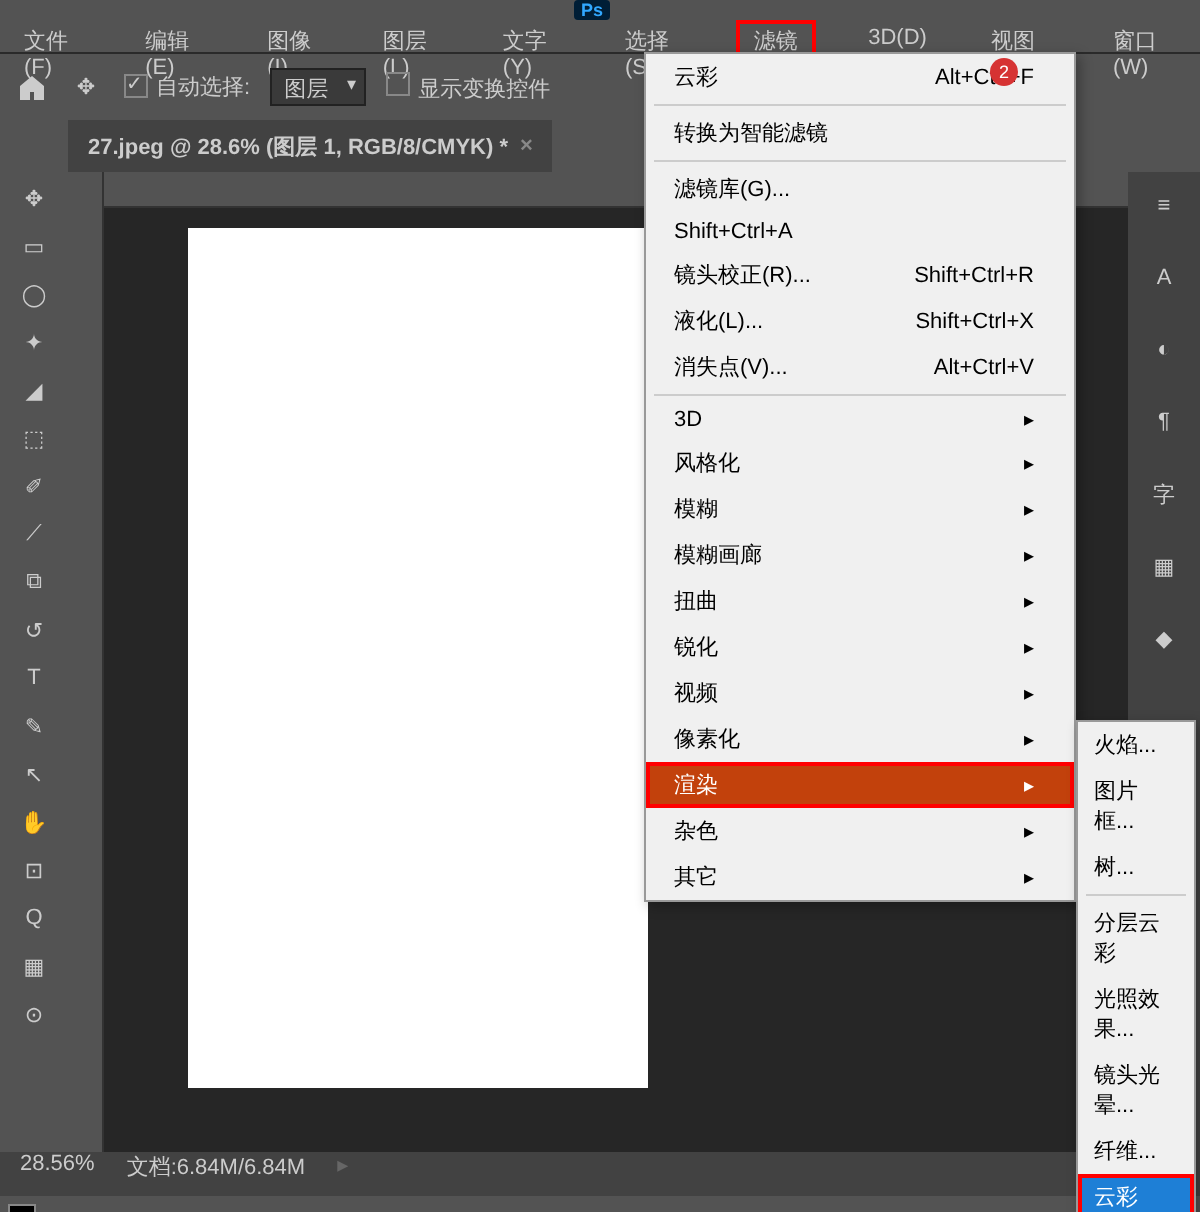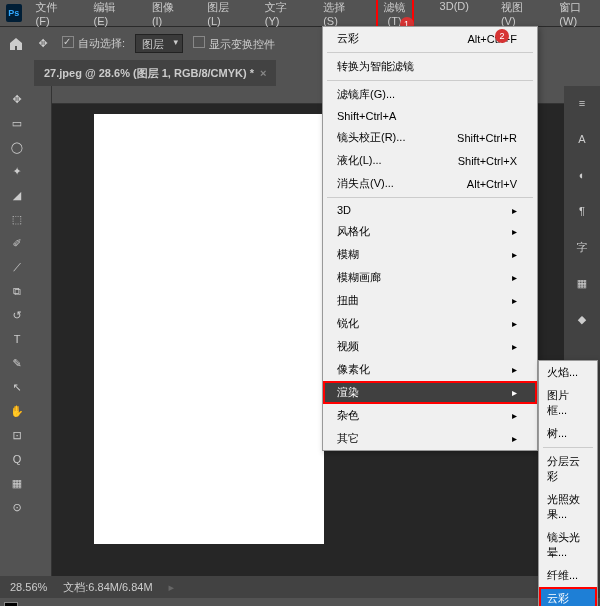--- a/index.html
+++ b/index.html
@@ -1,17 +1,17 @@
 <!DOCTYPE html>
 <html><head>
 <meta charset="utf-8">
 <style>
 *{margin:0;padding:0;box-sizing:border-box;font-family:"Microsoft YaHei",sans-serif;font-size:11px;}
 body{background:#535353;width:600px;height:606px;overflow:hidden;color:#ccc;}
-.top-bar{height:26px;background:#535353;display:flex;align-items:center;padding:0 6px;}
+.top-bar{height:26px;background:#535353;display:flex;align-items:center;padding:0 6px;flex-direction:column;}
 .ps-logo{width:18px;height:18px;background:#001e36;color:#31a8ff;display:flex;align-items:center;justify-content:center;font-weight:bold;font-size:9px;border-radius:2px;margin-right:8px;}
 .menu-bar{display:flex;gap:20px;}
 .menu-item{padding:3px 6px;color:#ccc;cursor:pointer;}
 .menu-item.hl{border:2px solid red;padding:1px 4px;position:relative;text-align:center;}
 .badge{position:absolute;width:14px;height:14px;border-radius:50%;background:#d63333;color:#fff;display:flex;align-items:center;justify-content:center;font-size:9px;}
 .options-bar{height:34px;background:#535353;display:flex;align-items:center;padding:0 8px;gap:10px;border-top:1px solid #2a2a2a;}
 .home-icon{width:16px;height:16px;}
 .move-icon{width:18px;height:18px;display:flex;align-items:center;justify-content:center;}
 .checkbox{width:12px;height:12px;border:1px solid #888;display:inline-block;margin-right:4px;}
 .checkbox.checked::after{content:"✓";font-size:10px;position:relative;top:-2px;color:#ccc;}
@@ -20,25 +20,25 @@
 .doc-tab{height:26px;background:#424242;padding:4px 10px;color:#ccc;display:inline-flex;align-items:center;gap:6px;margin-left:34px;font-weight:bold;}
 .doc-tab .x{color:#888;}
 .main{display:flex;height:490px;}
 .tools{width:34px;background:#535353;display:flex;flex-direction:column;align-items:center;padding-top:2px;gap:2px;}
 .tool{width:24px;height:22px;display:flex;align-items:center;justify-content:center;color:#ccc;cursor:pointer;}
 .canvas-area{flex:1;background:#262626;position:relative;overflow:hidden;}
 .ruler-h{height:18px;background:#535353;border-bottom:1px solid #333;}
 .ruler-v{width:18px;background:#535353;border-right:1px solid #333;position:absolute;left:0;top:0;bottom:0;}
 .canvas{position:absolute;left:60px;top:28px;width:230px;height:430px;background:#fff;}
 .right-panel{width:36px;background:#424242;display:flex;flex-direction:column;align-items:center;padding-top:6px;gap:14px;}
-.status-bar{height:22px;background:#424242;display:flex;align-items:center;padding:0 10px;gap:16px;color:#ccc;}
+.status-bar{height:22px;background:#424242;display:flex;align-items:flex-start;padding:0 10px;gap:16px;color:#ccc;}
 .status-bar .sep{color:#666;}
 .dd-menu{position:absolute;left:322px;top:26px;width:216px;background:#f0f0f0;border:1px solid #999;color:#000;z-index:10;box-shadow:2px 2px 6px rgba(0,0,0,.3);}
 .dd-item{padding:4px 20px 4px 14px;display:flex;justify-content:space-between;align-items:center;cursor:pointer;}
-.dd-item.sel{background:#404040;color:#fff;border:2px solid red;padding:2px 18px 2px 12px;position:relative;}
+.dd-item.sel{background:#c2410c;color:#fff;border:2px solid red;padding:2px 18px 2px 12px;position:relative;}
 .dd-sep{height:1px;background:#ccc;margin:2px 4px;}
 .arrow::after{content:"▸";font-size:10px;}
 .submenu{position:absolute;left:538px;top:360px;width:60px;background:#f0f0f0;border:1px solid #999;color:#000;z-index:11;box-shadow:2px 2px 6px rgba(0,0,0,.3);}
 .sm-item{padding:4px 8px;cursor:pointer;}
 .sm-item.sel{background:#1e7fd6;color:#fff;border:2px solid red;padding:2px 6px;}
 .swatches{position:absolute;left:4px;bottom:4px;}
 .sw{width:14px;height:14px;border:1px solid #888;position:absolute;}
 .sw1{background:#000;left:0;top:0;}
 </style>
 </head>

